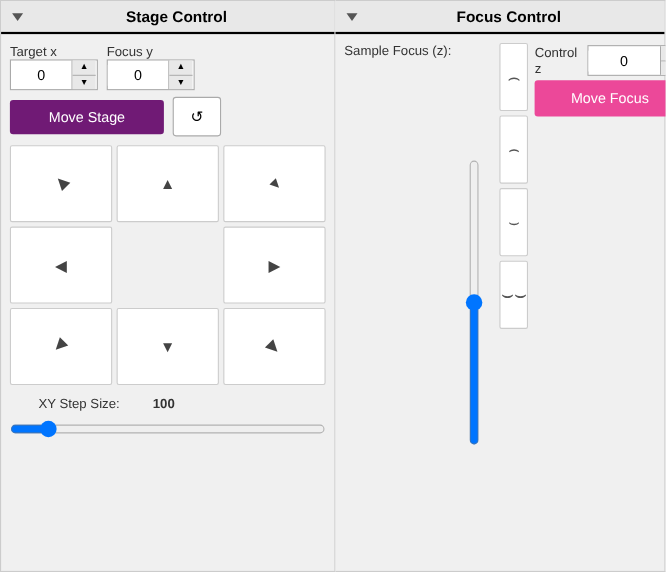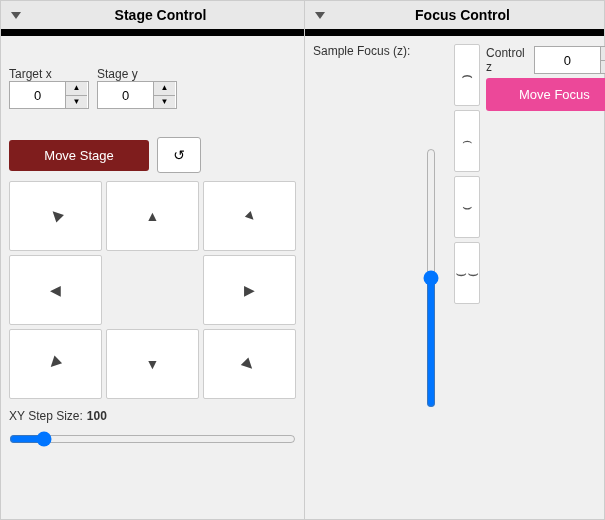--- a/index.html
+++ b/index.html
@@ -26,21 +26,21 @@
     }
 
     .panel-right {
       width: 300px;
       min-width: 300px;
       border-left: none;
     }
 
     .panel-header {
       background: #e8e8e8;
-      border-bottom: 7px solid #000000;
+      border-bottom: 2px solid #000000;
       padding: 6px 10px;
       display: flex;
       align-items: center;
       gap: 6px;
     }
 
     .panel-header-title {
       font-weight: bold;
       font-size: 14px;
       flex: 1;
@@ -61,21 +61,20 @@
       flex: 1;
       display: flex;
       flex-direction: column;
       gap: 6px;
     }
 
     .row {
       display: flex;
       align-items: center;
       gap: 8px;
-      margin-top: 22px;
     }
 
     label {
       font-size: 12px;
       color: #333;
     }
 
     .spinbox {
       display: flex;
       align-items: center;
@@ -111,21 +110,21 @@
       font-size: 8px;
       display: flex;
       align-items: center;
       justify-content: center;
       padding: 0;
       line-height: 1;
     }
     .spinbox-arrows button:first-child { border-bottom: 1px solid #aaa; }
 
     .move-stage-btn {
-      background: #7f1d1d;
+      background: #701a75;
       color: white;
       border: none;
       border-radius: 3px;
       padding: 8px 0;
       cursor: pointer;
       font-size: 13px;
       width: 140px;
       font-weight: 500;
     }
 
@@ -174,20 +173,21 @@
     .step-size-row {
       display: flex;
       align-items: center;
       gap: 4px;
       margin-top: 4px;
     }
 
     .step-label {
       font-size: 12px;
       color: #333;
+      margin-left: 26px;
     }
 
     .step-bold {
       font-weight: bold;
     }
 
     .slider-row {
       margin-top: 2px;
     }
 
@@ -322,21 +322,21 @@
         <label>Target x</label>
         <div class="spinbox">
           <input type="text" value="0" style="">
           <div class="spinbox-arrows">
             <button>▲</button>
             <button>▼</button>
           </div>
         </div>
       </div>
       <div>
-        <label>Stage y</label>
+        <label>Focus y</label>
         <div class="spinbox">
           <input type="text" value="0" style="">
           <div class="spinbox-arrows">
             <button>▲</button>
             <button>▼</button>
           </div>
         </div>
       </div>
     </div>
 

